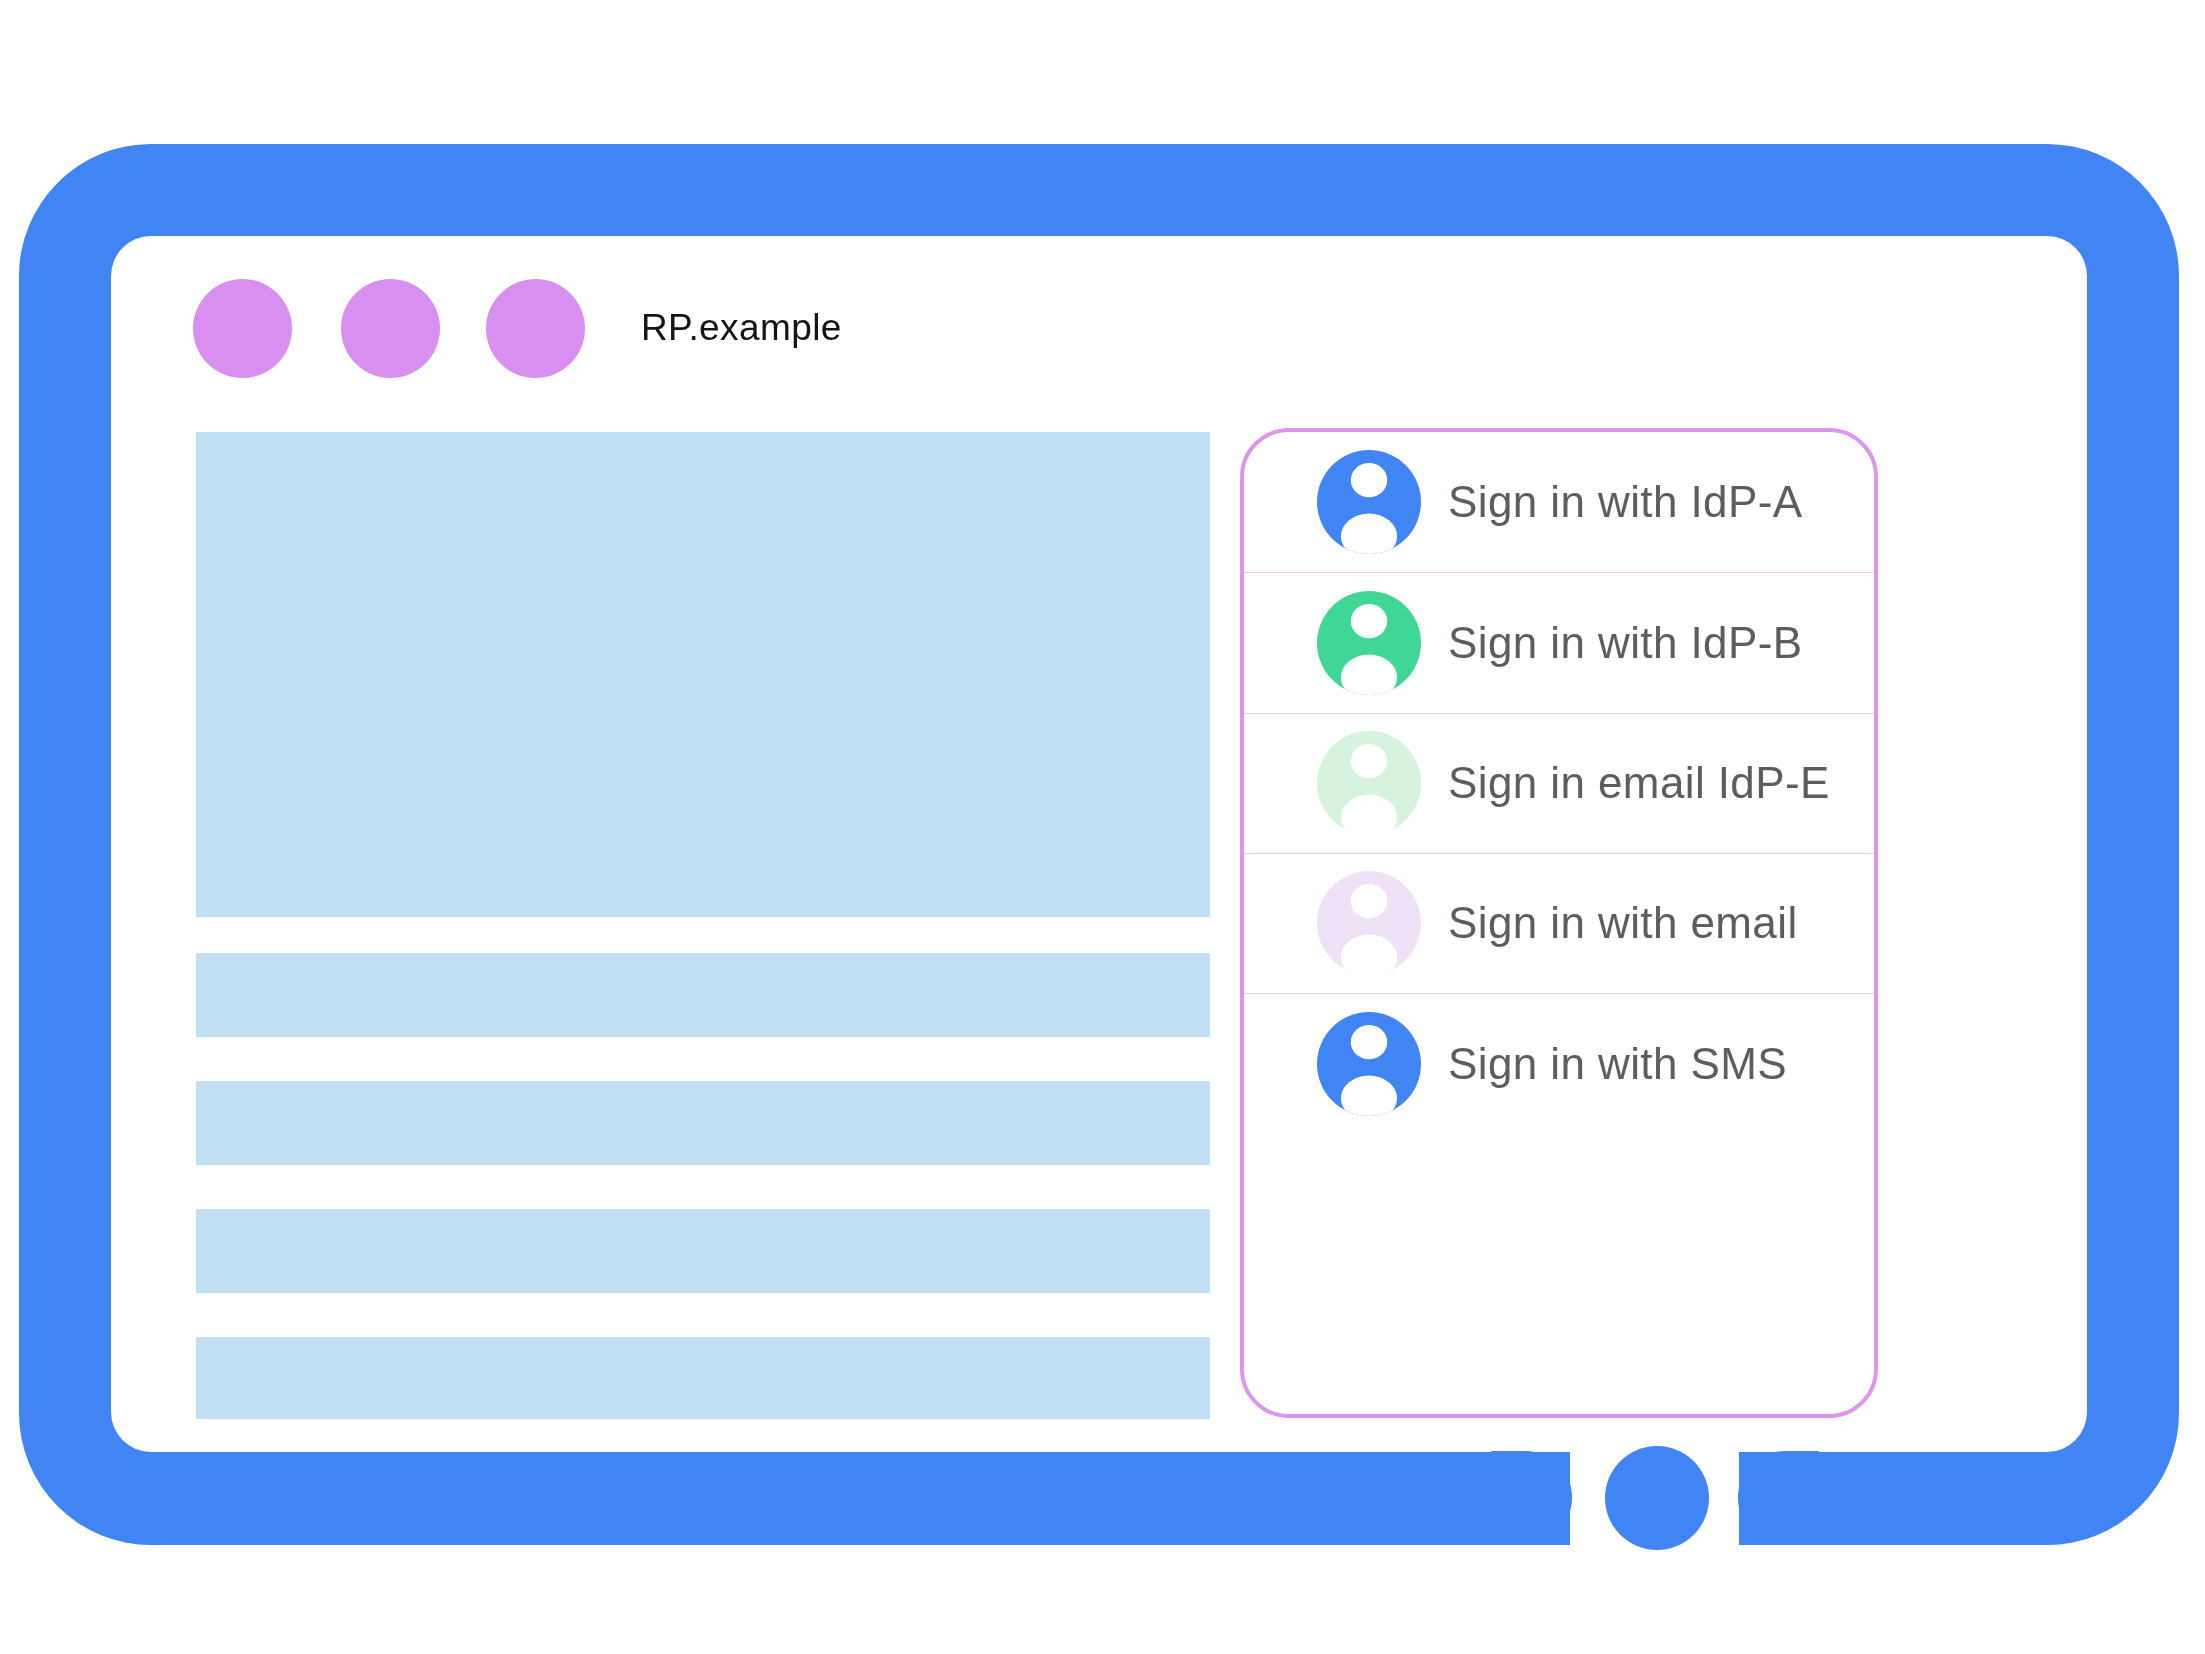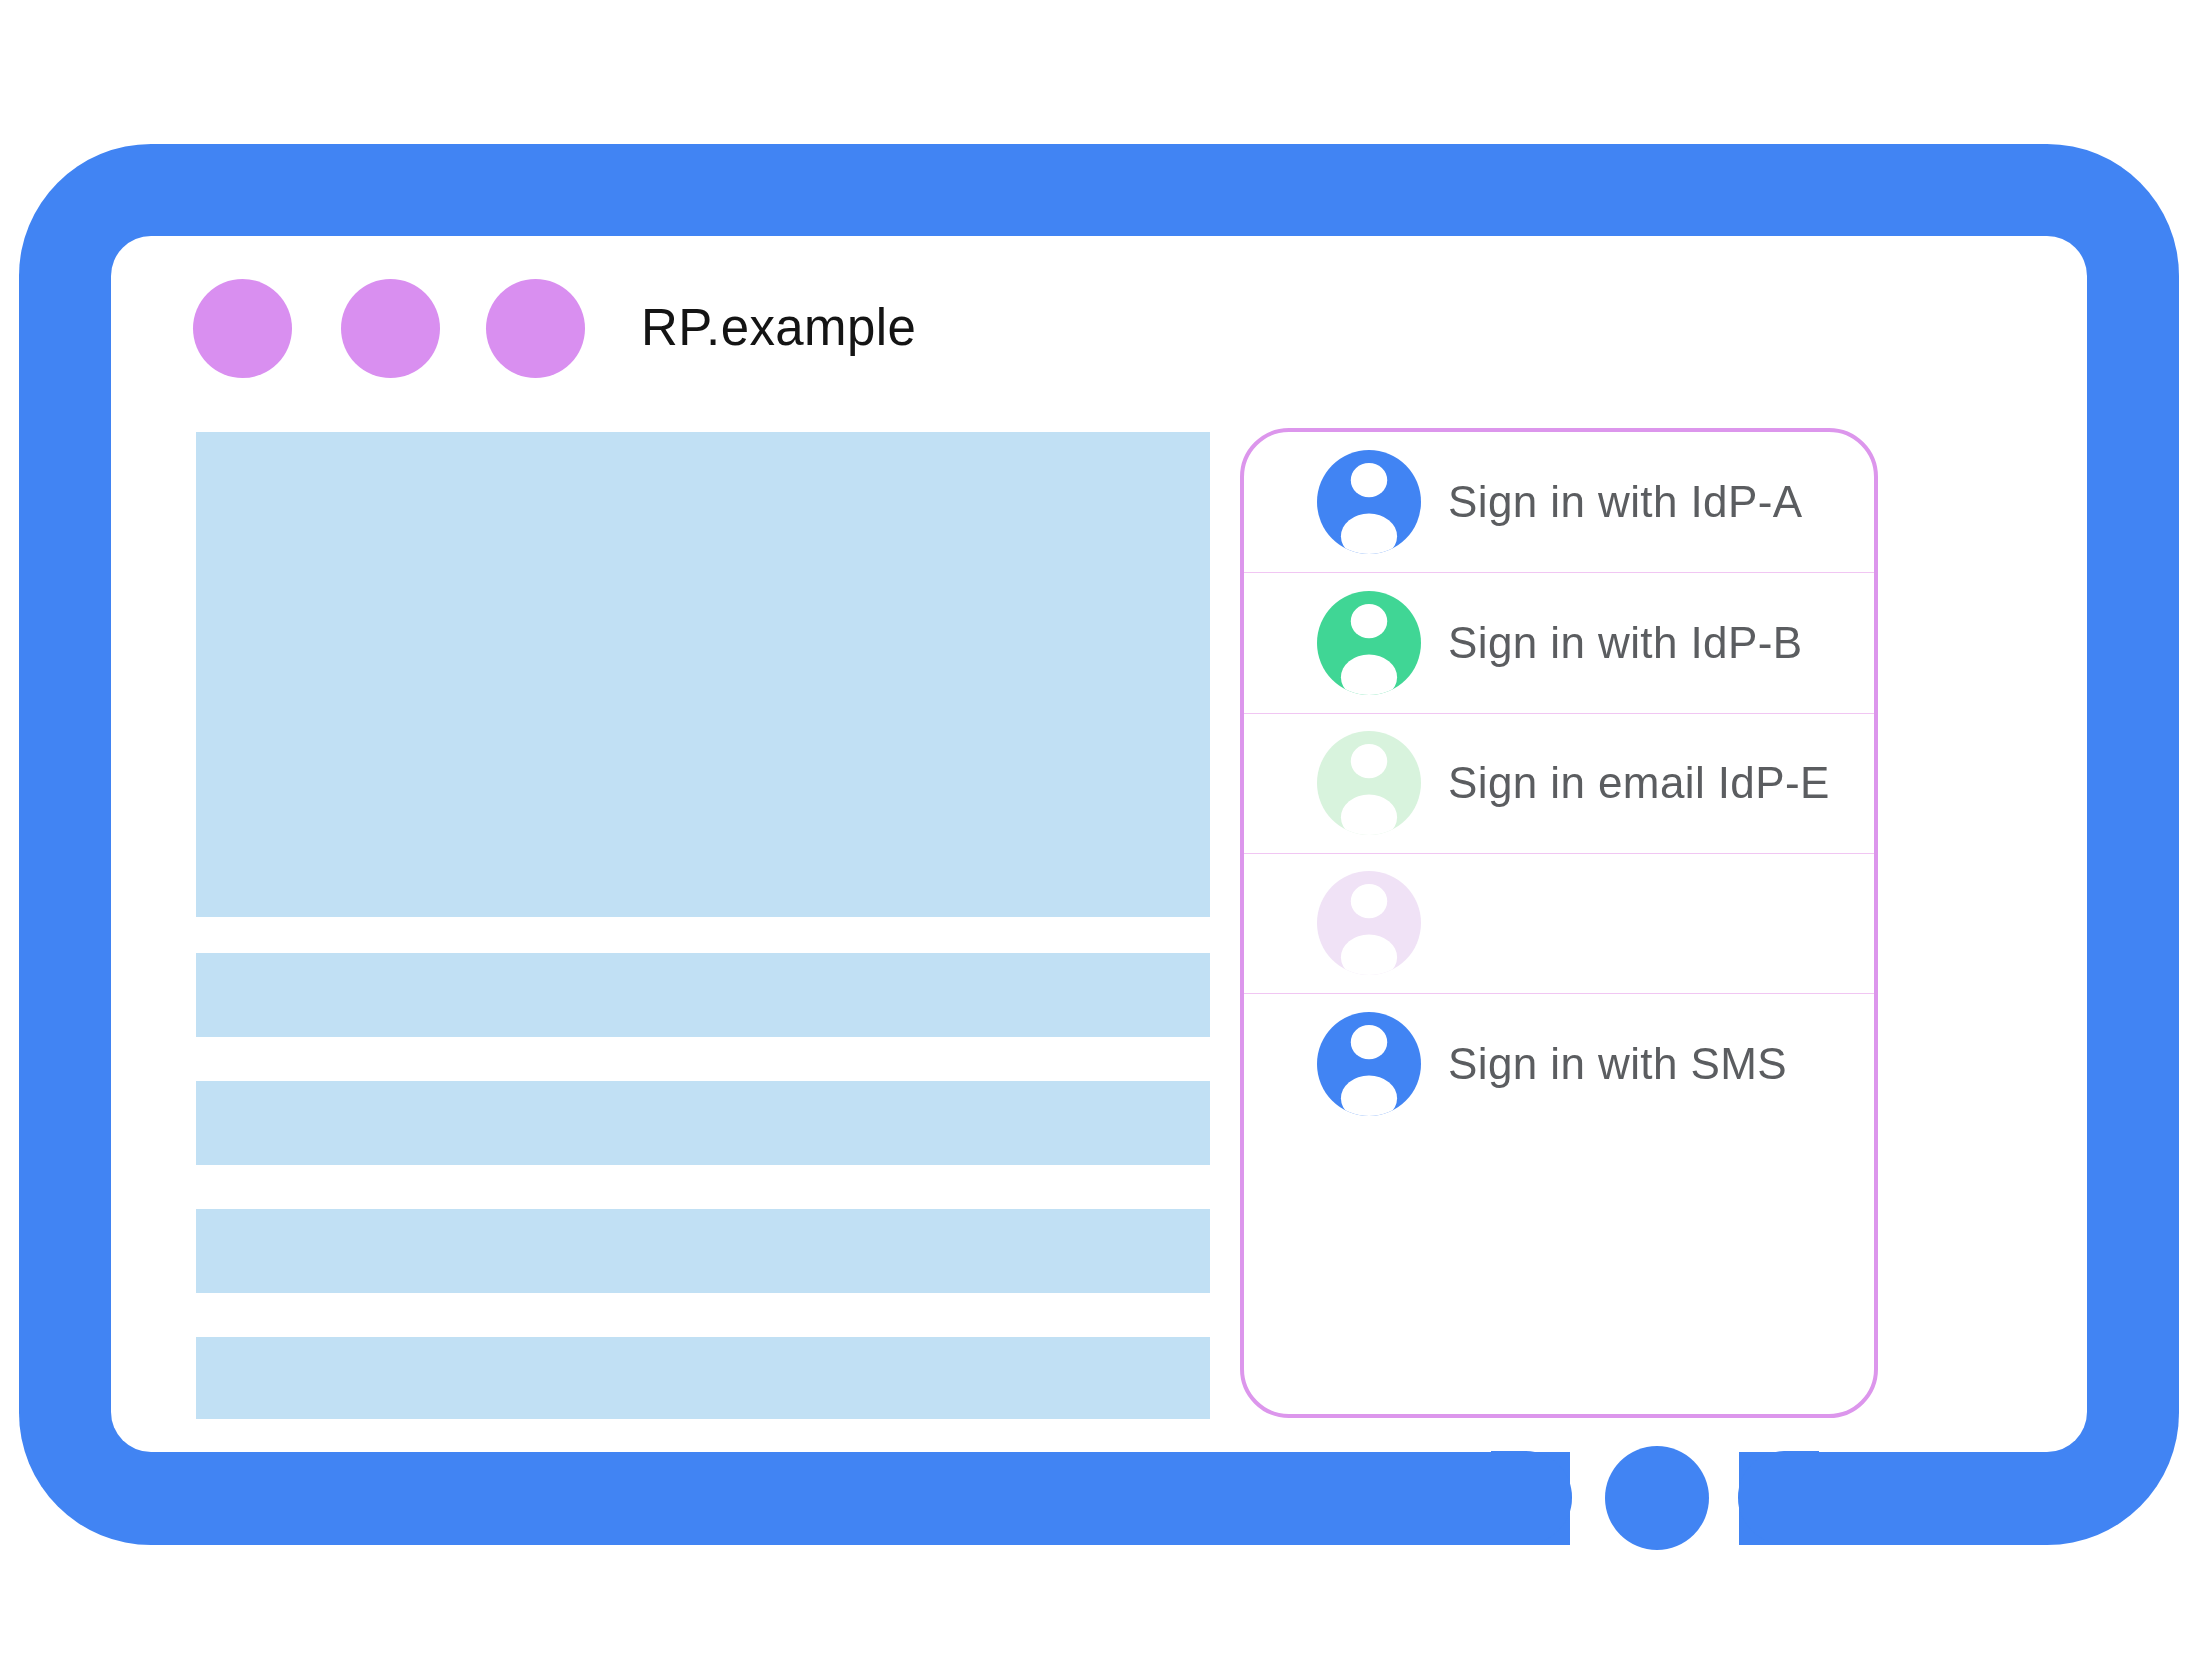--- a/index.html
+++ b/index.html
@@ -25,21 +25,21 @@
     top: 279px; width: 99px; height: 99px; border-radius: 50%;
     background: var(--dot-purple);
   }
   .win-dot.d1 { left: 193px; }
   .win-dot.d2 { left: 341px; }
   .win-dot.d3 { left: 486px; }
 
   
   .site-title {
     left: 641px; top: 300px; height: 56px; line-height: 56px;
-    font-size: 51px; letter-spacing: 0.4px; color: var(--title-black);
+    font-size: 37px; letter-spacing: 0.4px; color: var(--title-black);
     white-space: nowrap;
   }
 
   
   .ph { background: var(--placeholder-blue); }
   .ph-hero { left: 196px; top: 432px; width: 1014px; height: 485px; }
   .ph-bar  { left: 196px; width: 1014px; height: 84px; }
   .ph-bar.b1 { top: 953px; }
   .ph-bar.b2 { top: 1081px; }
   .ph-bar.b3 { top: 1209px; }
@@ -140,20 +140,21 @@
     </div>
 
     <div class="signin-row">
       <svg class="avatar" viewBox="0 0 100 100">
         <circle cx="50" cy="50" r="50" fill="#F0E2F6"></circle>
         <g clip-path="url(#avclip)">
           <ellipse cx="50" cy="29" rx="17.5" ry="16.5" fill="#ffffff"></ellipse>
           <ellipse cx="50" cy="83" rx="27" ry="22" fill="#ffffff"></ellipse>
         </g>
       </svg>
+      <span class="signin-label">Sign in with email</span>
     </div>
 
     <div class="signin-row">
       <svg class="avatar" viewBox="0 0 100 100">
         <circle cx="50" cy="50" r="50" fill="#4184F3"></circle>
         <g clip-path="url(#avclip)">
           <ellipse cx="50" cy="29" rx="17.5" ry="16.5" fill="#ffffff"></ellipse>
           <ellipse cx="50" cy="83" rx="27" ry="22" fill="#ffffff"></ellipse>
         </g>
       </svg>

